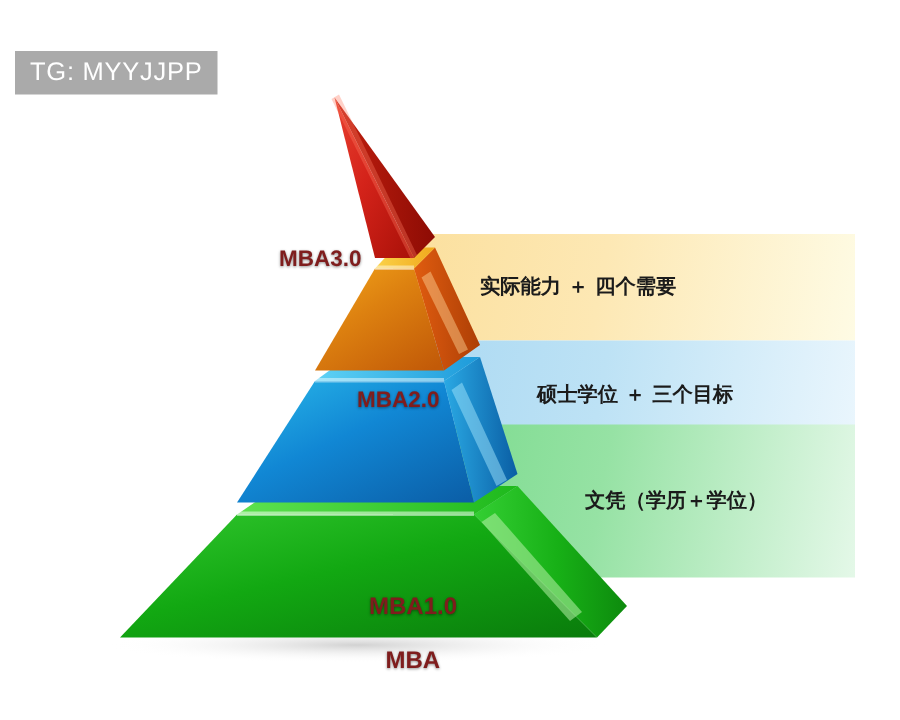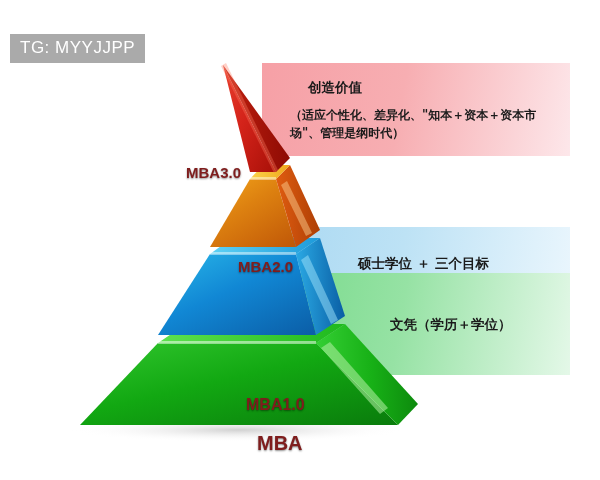--- a/index.html
+++ b/index.html
@@ -81,21 +81,21 @@
     background: linear-gradient(100deg, #fbdf9c 0%, #fde8b4 45%, #fefbe4 100%);
     padding-left: 58px;
   }
   #panel-blue {
     top: 227px;
     height: 72px;
     background: linear-gradient(100deg, #a9d8f2 0%, #bde2f5 45%, #eaf6fd 100%);
     padding-left: 96px;
   }
   #panel-green {
-    top: 273px;
+    top: 283px;
     height: 102px;
     background: linear-gradient(100deg, #74d988 0%, #96e2a4 45%, #e4f8e8 100%);
     padding-left: 128px;
   }
 
   
   #pyramid {
     position: absolute;
     left: 58px;
     top: 52px;
@@ -109,34 +109,33 @@
     color: #7f1d1d;
     font-family: "Liberation Sans", sans-serif;
     font-weight: bold;
     text-shadow: 0 1px 2px rgba(0,0,0,.45);
     white-space: nowrap;
     pointer-events: none;
   }
   #lbl-mba30 { left: 128px; top: 112px; font-size: 15px; }
   #lbl-mba20 { left: 180px; top: 206px; font-size: 15px; }
   #lbl-mba10 { left: 188px; top: 296px; font-size: 16px; margin-top: 48px; }
-  #lbl-mba   { left: 199px; top: 380px; font-size: 20px; }
+  #lbl-mba   { left: 199px; top: 380px; font-size: 16px; }
 </style>
 </head>
 <body>
 
 <div id="stage">
 
   <div class="chip" id="tg-chip">TG: MYYJJPP</div>
 
-  <div class="panel" id="panel-red">
-    <div class="t-main">创造价值</div>
-    <div class="t-sub">（适应个性化、差异化、"知本＋资本＋资本市场"、管理是纲时代）</div>
-  </div>
-
+
+  <div class="panel" id="panel-yellow">
+    <div class="t-main">实际能力 ＋ 四个需要</div>
+  </div>
 
   <div class="panel" id="panel-blue">
     <div class="t-main">硕士学位 ＋ 三个目标</div>
   </div>
 
   <div class="panel" id="panel-green">
     <div class="t-main">文凭（学历＋学位）</div>
   </div>
 
   <div id="pyramid">

